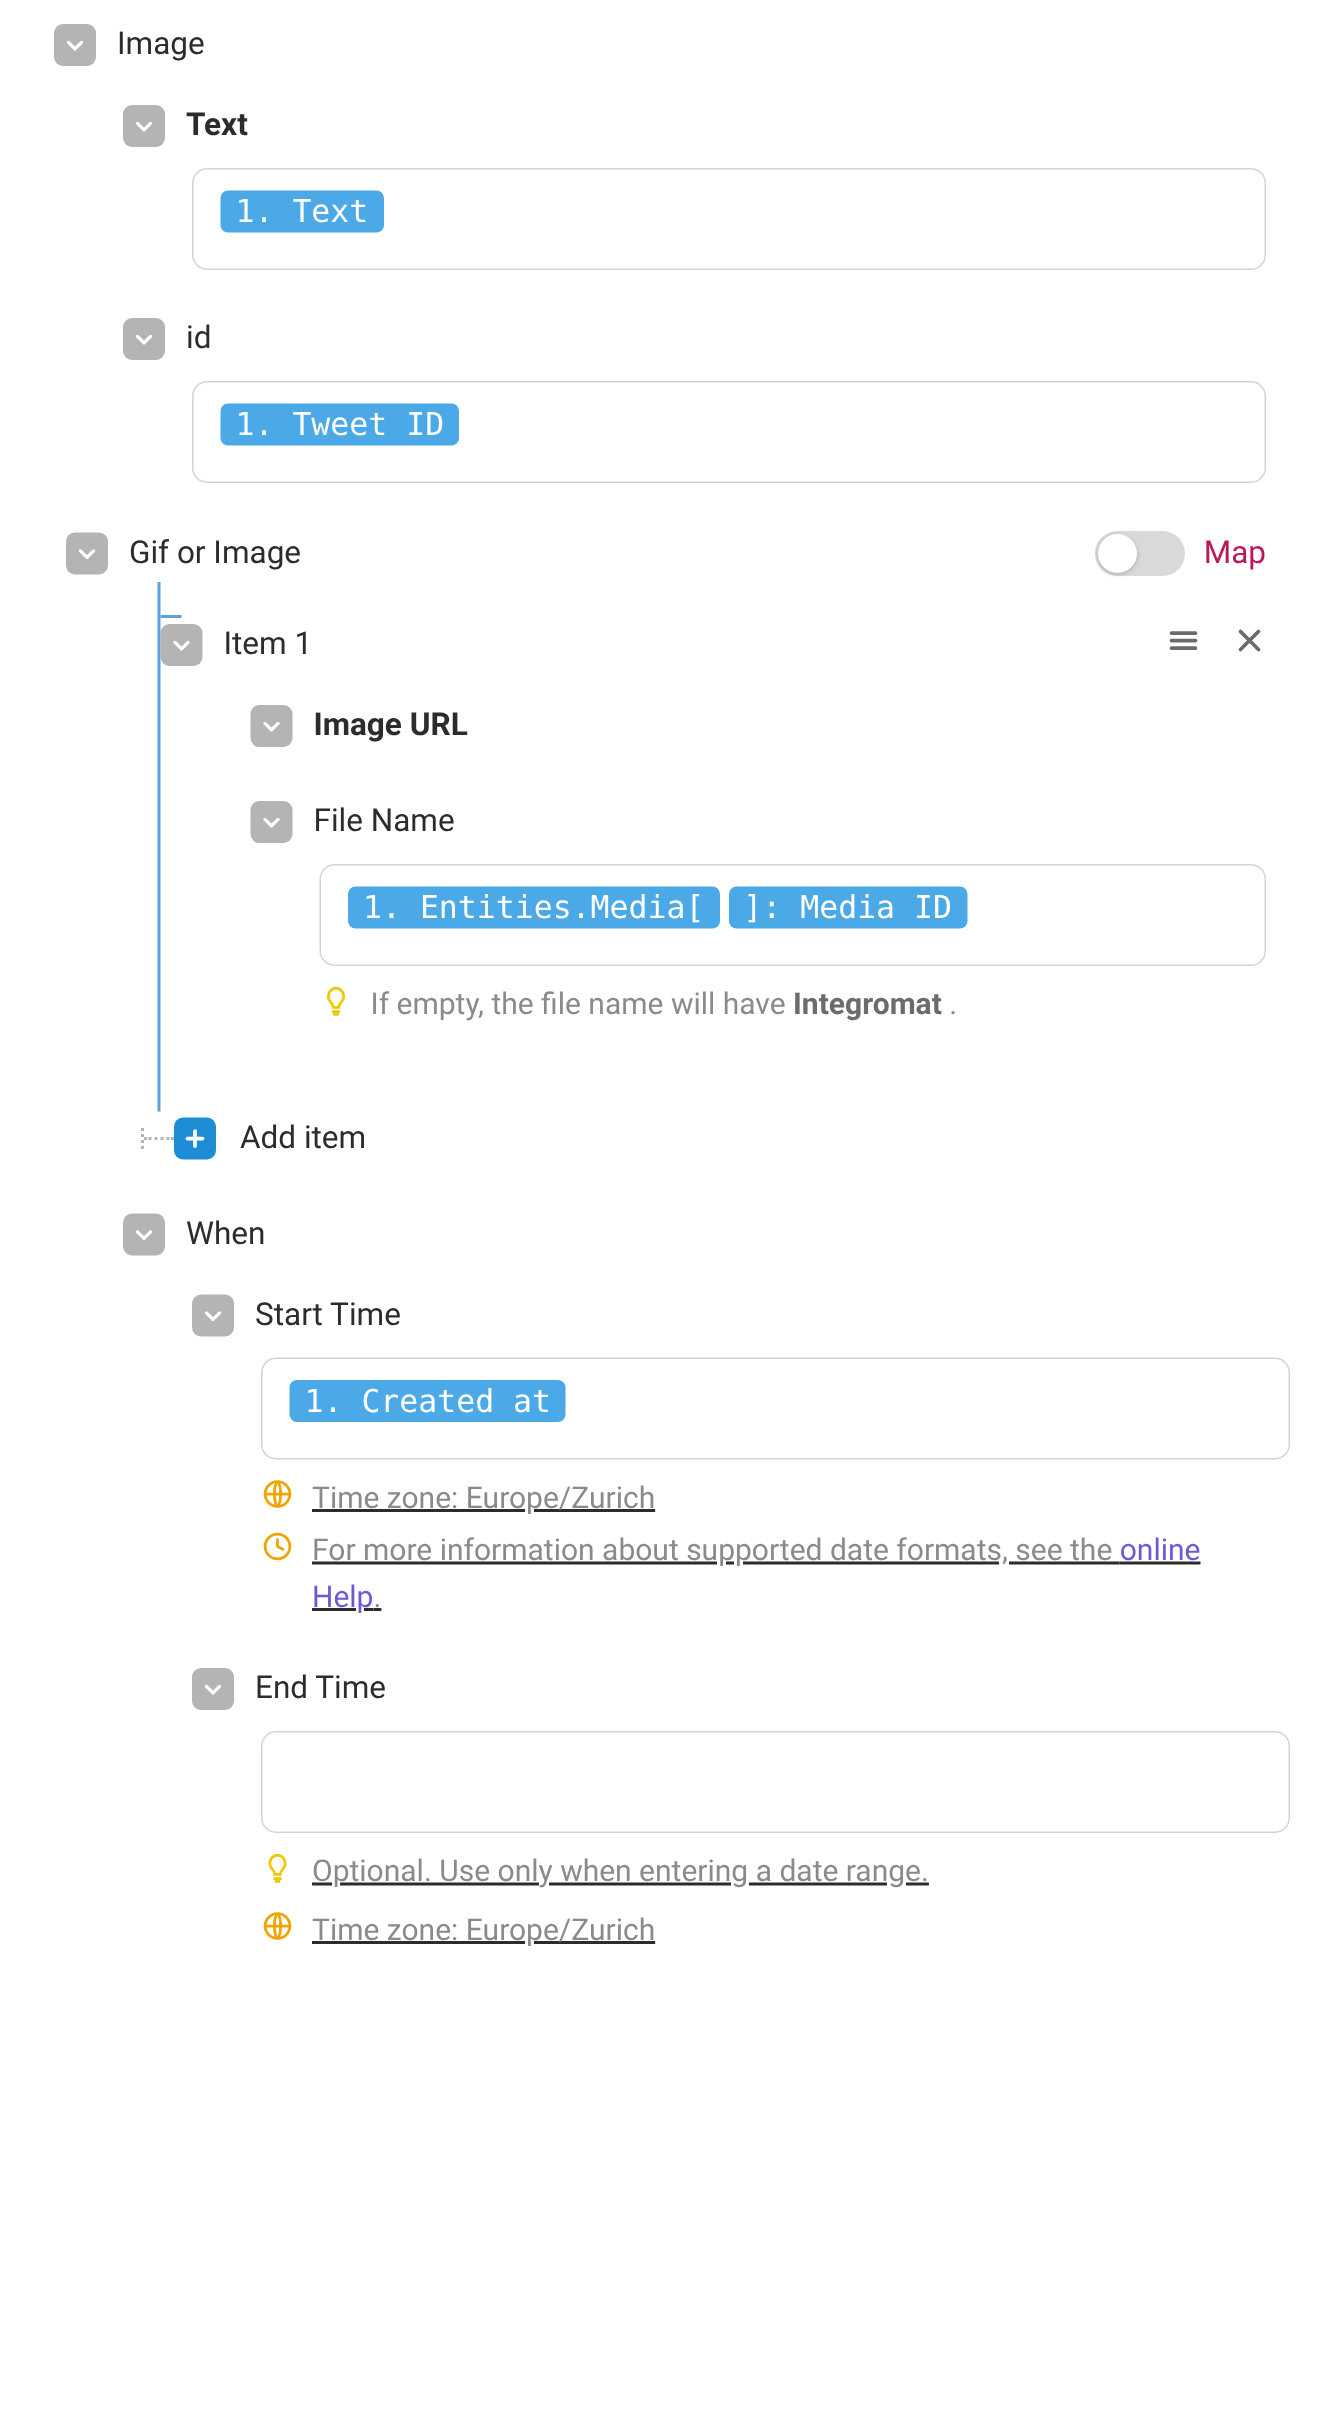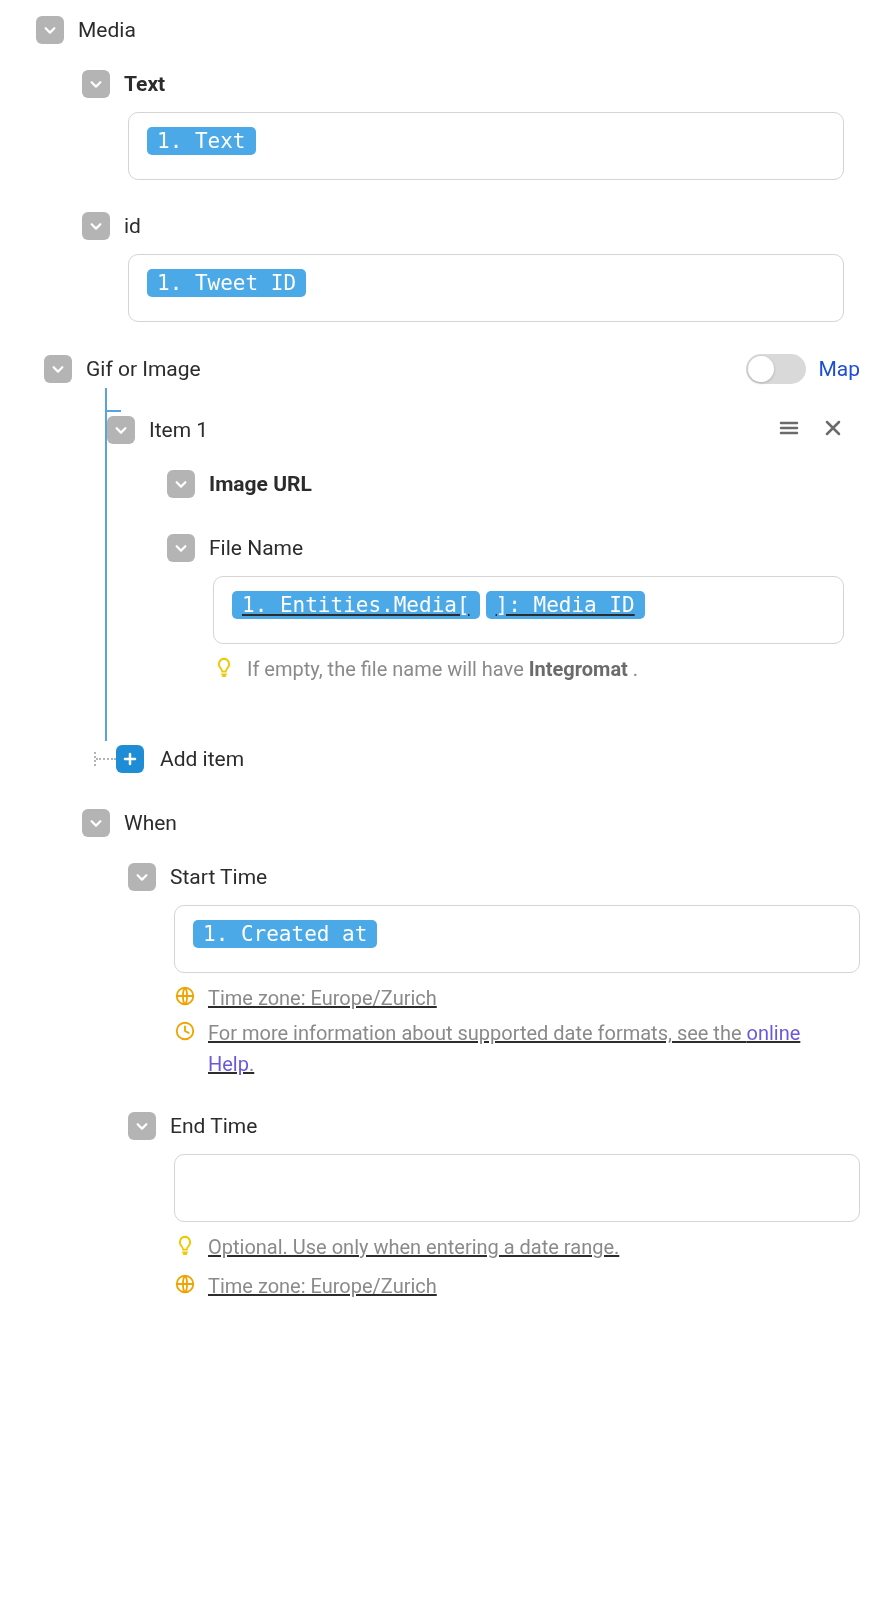--- a/index.html
+++ b/index.html
@@ -26,21 +26,21 @@
     border-radius: 6px;
     display: flex;
     align-items: center;
     justify-content: center;
     flex-shrink: 0;
   }
   .chev-box svg { width: 14px; height: 14px; }
 
   .label { color: #2c2c2c; }
   .label.bold { font-weight: 700; }
-  .label.muted { color: #1d4ed8; }
+  .label.muted { color: #be185d; }
 
   .input-box {
     border: 1px solid #d4d4d4;
     border-radius: 10px;
     padding: 14px 18px;
     min-height: 68px;
     display: flex;
     flex-wrap: wrap;
     align-items: flex-start;
     gap: 6px 6px;
@@ -145,21 +145,21 @@
 </style>
 </head>
 <body>
 
 <div class="row ind-0">
   <div class="chev-box">
     <svg viewBox="0 0 16 16">
         <path d="M3 6l5 5 5-5" fill="none" stroke="#fff" stroke-width="2.5" stroke-linecap="round" stroke-linejoin="round"></path>
       </svg>
   </div>
-  <span class="label">Media</span>
+  <span class="label">Image</span>
 </div>
 
 <div class="spacer-sm"></div>
 
 <div class="row ind-1">
   <div class="chev-box">
     <svg viewBox="0 0 16 16">
         <path d="M3 6l5 5 5-5" fill="none" stroke="#fff" stroke-width="2.5" stroke-linecap="round" stroke-linejoin="round"></path>
       </svg>
   </div>
@@ -178,21 +178,21 @@
       </svg>
   </div>
   <span class="label">id</span>
 </div>
 <div class="input-box box-1">
   <span class="pill">1. Tweet ID</span>
 </div>
 
 <div class="spacer-md"></div>
 
-<div class="row ind-1" style="justify-content: space-between; padding-right: 24px; margin-left: 44px;">
+<div class="row ind-1" style="justify-content: space-between; padding-right: 40px; margin-left: 44px;">
   <div style="display:flex; align-items:center; gap:14px;">
     <div class="chev-box">
       <svg viewBox="0 0 16 16">
           <path d="M3 6l5 5 5-5" fill="none" stroke="#fff" stroke-width="2.5" stroke-linecap="round" stroke-linejoin="round"></path>
         </svg>
     </div>
     <span class="label">Gif or Image</span>
   </div>
   <div style="display:flex; align-items:center; gap:12px;">
     <div class="toggle">
@@ -244,21 +244,21 @@
       <div class="spacer-md"></div>
 
       <div class="row">
         <div class="chev-box">
           <svg viewBox="0 0 16 16">
               <path d="M3 6l5 5 5-5" fill="none" stroke="#fff" stroke-width="2.5" stroke-linecap="round" stroke-linejoin="round"></path>
             </svg>
         </div>
         <span class="label">File Name</span>
       </div>
-      <div class="input-box" style="margin-left:46px; margin-right:40px; margin-top:10px;text-decoration:underline;">
+      <div class="input-box" style="margin-left:46px; margin-right:40px; margin-top:10px;">
         <span class="pill">1. Entities.Media[</span>
         <span class="pill">]: Media ID</span>
       </div>
       <div class="hint" style="margin-left:46px; margin-right:40px; margin-top:10px;">
         <span class="icon bulb">
           <svg viewBox="0 0 24 24">
               <path d="M9 20h6M10 22h4M12 3a6 6 0 0 0-4 10c1 1 2 2 2 4h4c0-2 1-3 2-4a6 6 0 0 0-4-10z"></path>
             </svg>
         </span>
         <span class="hint-text-block">

